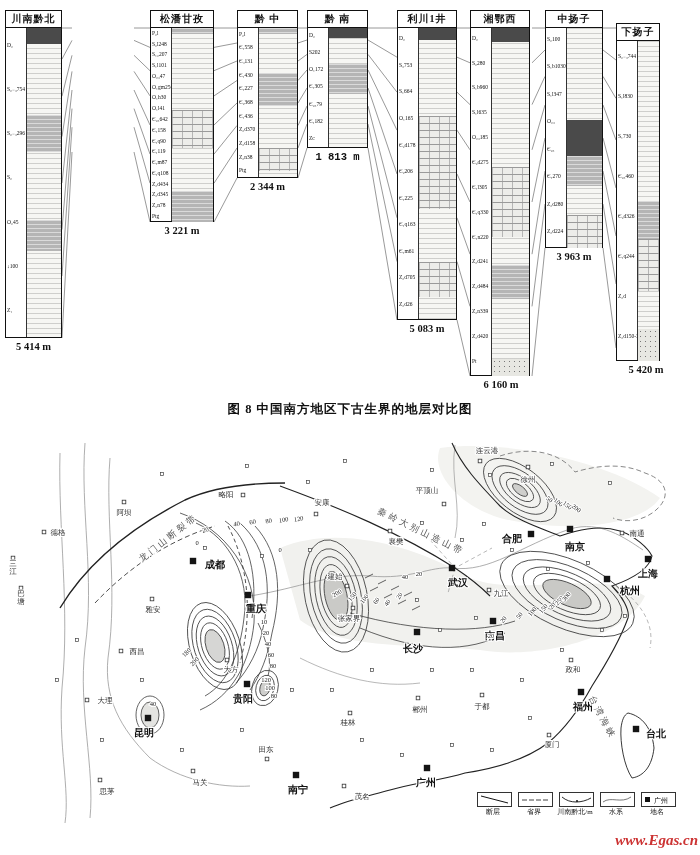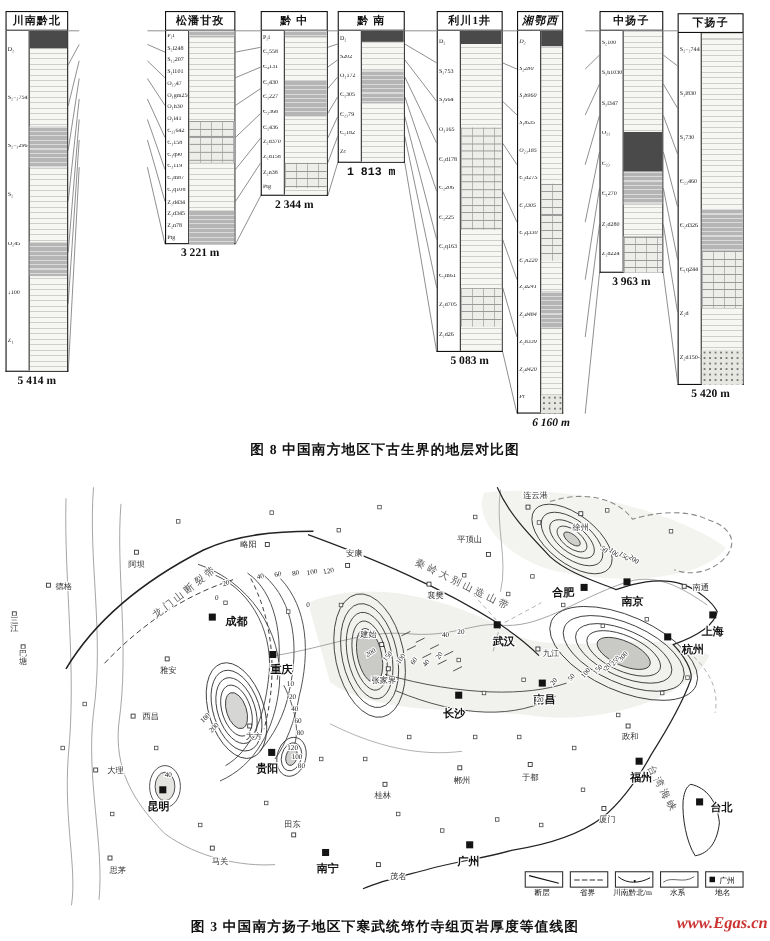--- a/index.html
+++ b/index.html
@@ -209,21 +209,21 @@
           <div class="flab" style="top: 114.5px;">Є₂d178</div>
           <div class="flab" style="top: 141px;">Є₂206</div>
           <div class="flab" style="top: 167.6px;">Є₁225</div>
           <div class="flab" style="top: 194.1px;">Є₁q163</div>
           <div class="flab" style="top: 220.7px;">Є₁m61</div>
           <div class="flab" style="top: 247.2px;">Z₂d705</div>
           <div class="flab" style="top: 273.7px;">Z₂d26</div>
         </div>
         <div class="depth" style="left: -4px; width: 68px; top: 313px;">5 083 m</div>
       </div>
-      <div class="col" style="left: 470px; top: 10px; width: 42px; height: 384px; font-style: italic;">
+      <div class="col" style="left: 470px; top: 10px; width: 60px; height: 384px;">
         <div class="colhead">湘鄂西</div>
         <div class="colbody" style="top: 18px; height: 348px;">
           <div class="lith">
             <div class="band b-dk" style="top: 0px; height: 13.9px;"></div>
             <div class="band b-ls" style="top: 139.2px; height: 69.6px;"></div>
             <div class="band b-mg" style="top: 236.6px; height: 34.8px;"></div>
             <div class="band b-dt" style="top: 330.6px; height: 17.4px;"></div>
           </div>
           <div class="flab" style="top: 7.7px;">D₂</div>
           <div class="flab" style="top: 32.6px;">S₂280</div>
@@ -254,21 +254,21 @@
           <div class="flab" style="top: 36.1px;">S₁b1030</div>
           <div class="flab" style="top: 63.6px;">S₁l347</div>
           <div class="flab" style="top: 91.1px;">O₂₃</div>
           <div class="flab" style="top: 118.6px;">Є₂₃</div>
           <div class="flab" style="top: 146.1px;">Є₁270</div>
           <div class="flab" style="top: 173.6px;">Z₂d280</div>
           <div class="flab" style="top: 201.1px;">Z₂d224</div>
         </div>
         <div class="depth" style="left: -4px; width: 66px; top: 241px;">3 963 m</div>
       </div>
-      <div class="col" style="left: 616px; top: 12px; width: 60px; height: 356px;">
+      <div class="col" style="left: 616px; top: 23px; width: 44px; height: 356px;">
         <div class="colhead">下扬子</div>
         <div class="colbody" style="top: 18px; height: 320px;">
           <div class="lith">
             <div class="band b-mg" style="top: 160px; height: 38.4px;"></div>
             <div class="band b-ls" style="top: 198.4px; height: 51.2px;"></div>
             <div class="band b-dt" style="top: 288px; height: 32px;"></div>
           </div>
           <div class="flab" style="top: 13px;">S₂₋₃744</div>
           <div class="flab" style="top: 53px;">S₁l830</div>
           <div class="flab" style="top: 93px;">S₁730</div>
@@ -582,15 +582,14 @@
         <div class="leg-box">
           <svg width="33" height="13">
             <rect x="3" y="4" width="5" height="5" fill="#111"></rect>
             <text x="12" y="10" font-size="7" font-family="serif">广州</text>
           </svg>
         </div>
         <div class="leg-label">地名</div>
       </div>
     </div>
 
-  <div class="fig-caption" style="top:834px;">图 3  中国南方扬子地区下寒武统筇竹寺组页岩厚度等值线图</div>
   <div id="watermark">www.Egas.cn</div>
 </div>
 
 </body></html>

